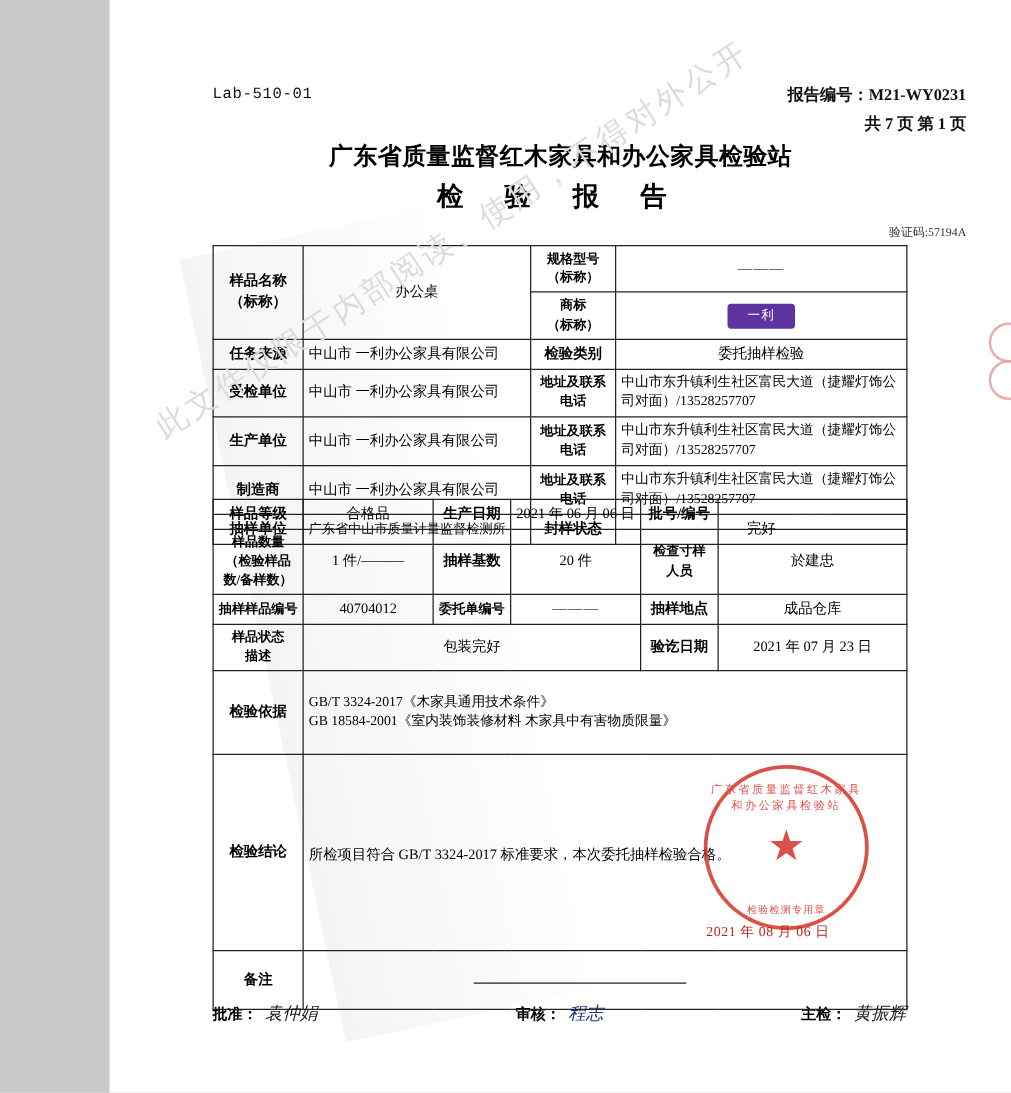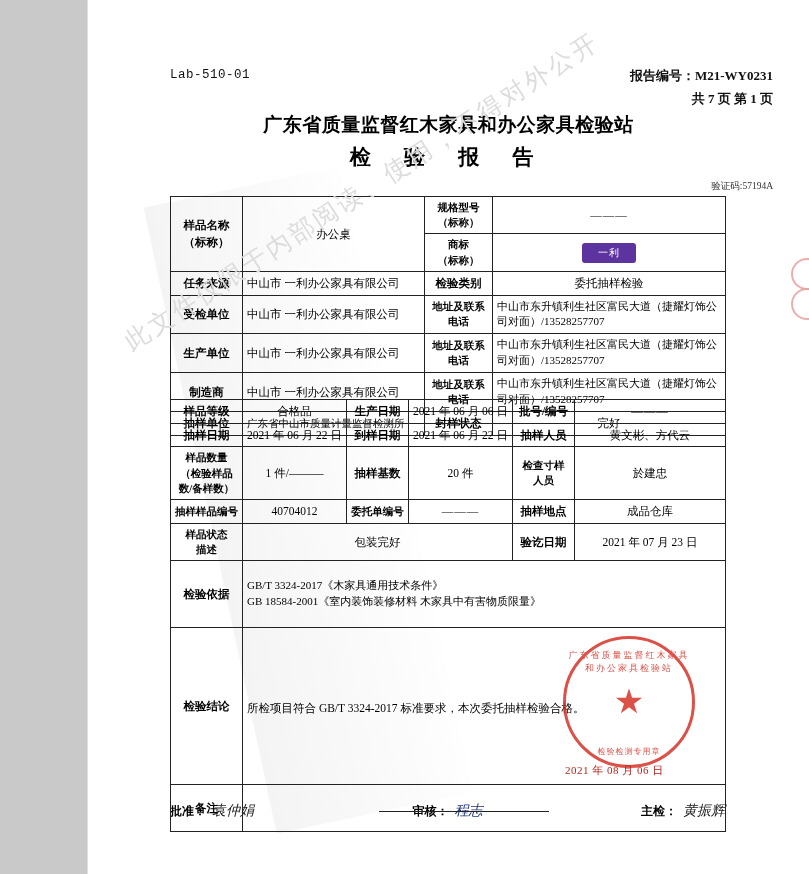--- a/index.html
+++ b/index.html
@@ -361,28 +361,20 @@
       <col style="width:151px">
     </colgroup>
     <tbody>
       <tr>
         <td class="lbl">样品等级</td>
         <td class="val">合格品</td>
         <td class="lbl">生产日期</td>
         <td class="val nowrap">2021 年 06 月 06 日</td>
         <td class="lbl">批号/编号</td>
         <td class="val dash">———</td>
-      </tr>
-      <tr>
-        <td class="lbl">抽样日期</td>
-        <td class="val nowrap">2021 年 06 月 22 日</td>
-        <td class="lbl">到样日期</td>
-        <td class="val nowrap">2021 年 06 月 22 日</td>
-        <td class="lbl">抽样人员</td>
-        <td class="val">黄文彬、方代云</td>
       </tr>
       <tr>
         <td class="lbl small">样品数量<br>（检验样品<br>数/备样数）</td>
         <td class="val">1 件/———</td>
         <td class="lbl">抽样基数</td>
         <td class="val">20 件</td>
         <td class="lbl small">检查寸样<br>人员</td>
         <td class="val">於建忠</td>
       </tr>
       <tr>

